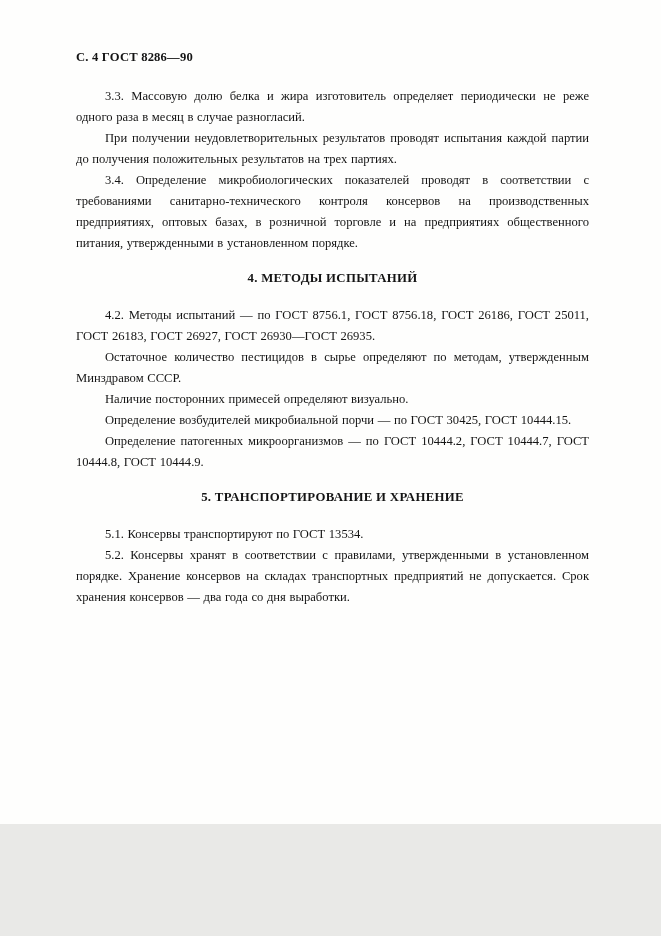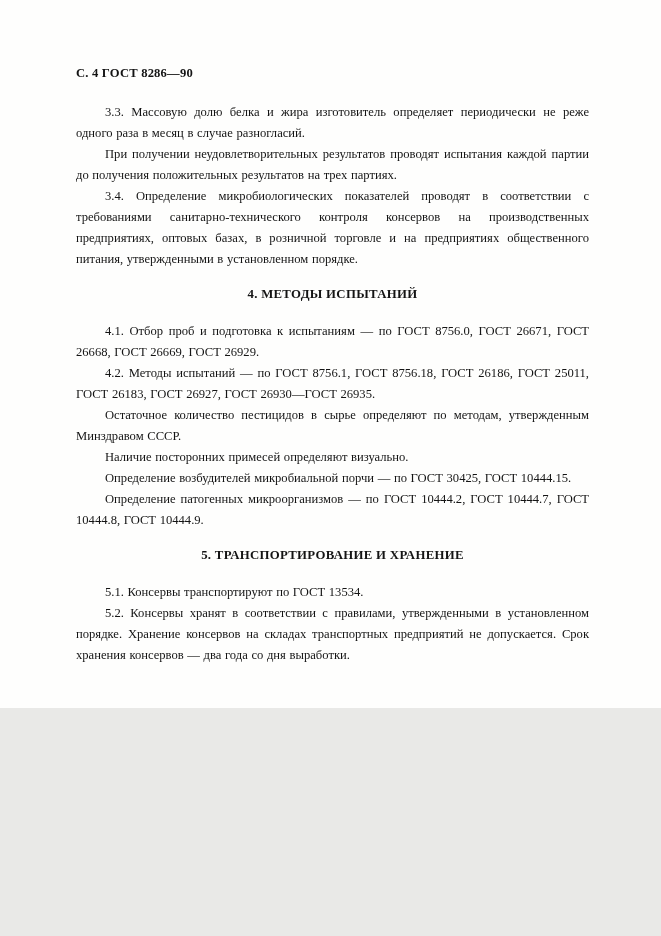--- a/index.html
+++ b/index.html
@@ -6,24 +6,24 @@
   html, body { margin: 0; padding: 0; }
   body {
     width: 661px;
     height: 936px;
     background: #e9e9e7;
     font-family: "Liberation Serif", serif;
   }
   .page {
     position: relative;
     width: 661px;
-    height: 708px;
+    height: 824px;
     background: #fefefd;
     color: #141414;
-    padding: 66px 72px 0 76px;
+    padding: 50px 72px 0 76px;
     overflow: hidden;
   }
   .doc-header {
     font-size: 12.6px;
     font-weight: bold;
     letter-spacing: 0.2px;
     margin: 0 0 21px 0;
   }
   .body-text p {
     margin: 0;
@@ -59,21 +59,20 @@
   <div class="doc-header">С. 4 ГОСТ 8286—90</div>
 
   <div class="body-text">
 
     <p>3.3. Массовую долю белка и жира изготовитель определяет периодически не реже одного раза в месяц в случае разногласий.</p>
     <p>При получении  неудовлетворительных  результатов  проводят испытания каждой партии до получения положительных результатов на трех партиях.</p>
     <p>3.4. Определение микробиологических показателей проводят в соответствии с требованиями санитарно-технического контроля консервов на производственных  предприятиях, оптовых базах, в розничной торговле и на  предприятиях общественного питания,  утвержденными в установленном порядке.</p>
 
     <h2 class="section-heading">4. МЕТОДЫ ИСПЫТАНИЙ</h2>
 
-    <p>4.1. Отбор проб и подготовка к испытаниям — по ГОСТ 8756.0, ГОСТ 26671, ГОСТ 26668, ГОСТ 26669, ГОСТ 26929.</p>
     <p>4.2. Методы  испытаний — по ГОСТ 8756.1, ГОСТ 8756.18, ГОСТ 26186, ГОСТ 25011, ГОСТ 26183, ГОСТ 26927, ГОСТ 26930—ГОСТ 26935.</p>
     <p>Остаточное количество пестицидов в сырье определяют по методам, утвержденным Минздравом СССР.</p>
     <p>Наличие посторонних примесей определяют визуально.</p>
     <p>Определение возбудителей микробиальной  порчи — по ГОСТ 30425, ГОСТ 10444.15.</p>
     <p>Определение патогенных микроорганизмов — по ГОСТ 10444.2, ГОСТ 10444.7, ГОСТ 10444.8, ГОСТ 10444.9.</p>
 
     <h2 class="section-heading">5. ТРАНСПОРТИРОВАНИЕ И ХРАНЕНИЕ</h2>
 
     <p>5.1. Консервы транспортируют по ГОСТ 13534.</p>
     <p>5.2. Консервы хранят в соответствии с правилами, утвержденными в установленном порядке. Хранение консервов на складах транспортных предприятий не допускается. Срок хранения консервов — два года со дня выработки.</p>

